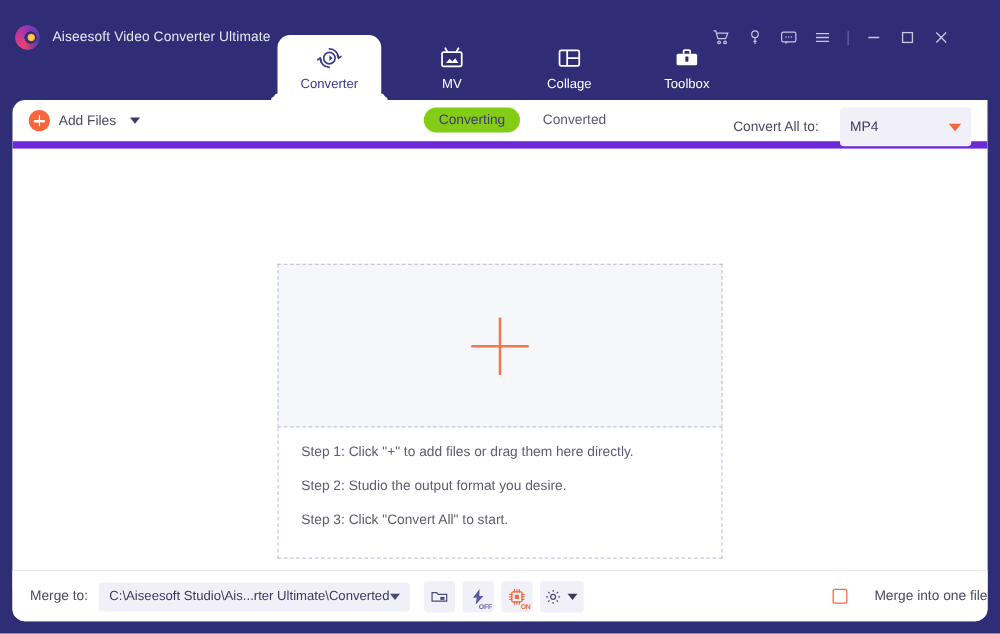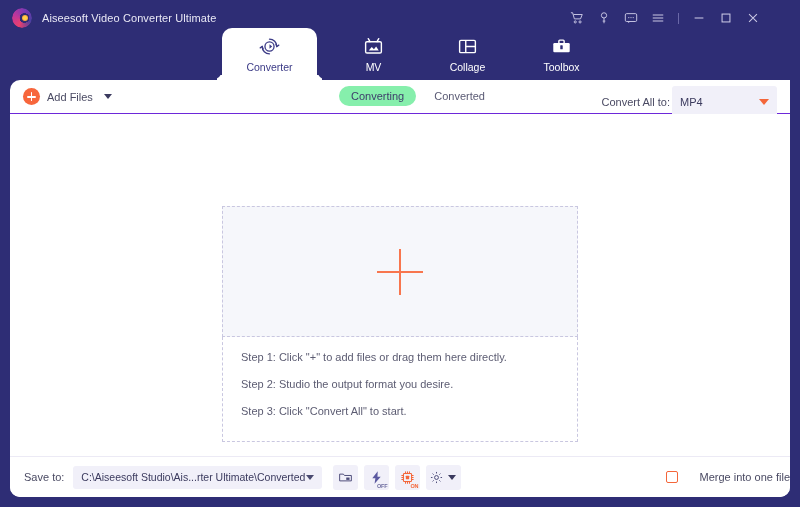--- a/index.html
+++ b/index.html
@@ -16,21 +16,21 @@
     width: 800px;
     height: 507px;
     overflow: hidden;
     background: #2e2d75;
     box-sizing: border-box;
   }
 
   
   .titlebar {
     position: absolute;
-    top: 4px; left: 0;
+    top: 16px; left: 0;
     width: 774px;
     height: 28px;
     display: flex;
     align-items: center;
     padding-left: 12px;
     box-sizing: border-box;
   }
   .logo {
     width: 20px; height: 20px;
     position: relative;
@@ -97,21 +97,21 @@
     justify-content: center;
     gap: 3px;
     color: #ffffff;
     font-size: 10.5px;
     position: relative;
   }
   .tab.active {
     background: #ffffff;
     color: #3b3a86;
     border-radius: 10px 10px 0 0;
-    width: 95px;
+    width: 83px;
   }
   .tab.active::before,
   .tab.active::after {
     content: "";
     position: absolute;
     bottom: 0;
     width: 10px; height: 10px;
     background: transparent;
   }
   .tab.active::before {
@@ -136,21 +136,21 @@
     background: #ffffff;
     border-radius: 0 0 10px 10px;
     overflow: hidden;
   }
   .body-card.topleft { border-top-left-radius: 10px; }
 
   
   .toolbar {
     position: relative;
     height: 33px;
-    border-bottom: 1px solid #6d28d9;
+    border-bottom: 6px solid #6d28d9;
     display: flex;
   }
   .add-files {
     display: flex;
     align-items: center;
     gap: 7px;
     margin-left: 13px;
   }
   .plus-circle {
     width: 17px; height: 17px;
@@ -182,30 +182,30 @@
     align-items: center;
     gap: 6px;
   }
   .seg-item {
     font-size: 11px;
     color: #5a5a74;
     padding: 4px 12px;
     border-radius: 11px;
   }
   .seg-item.on {
-    background: #86efac;
+    background: #84cc16;
     color: #3d3c6a;
   }
 
   .conv-to {
     position: absolute;
     right: 13px; top: 6px;
     display: flex;
     align-items: center;
-    gap: 2px;
+    gap: 17px;
   }
   .conv-label { font-size: 11px; color: #4a4a63; }
   .conv-select {
     width: 105px;
     height: 31px;
     background: #f1f0f9;
     border-radius: 3px;
     display: flex;
     align-items: center;
     justify-content: space-between;
@@ -502,21 +502,21 @@
       </div>
       <div class="steps">
         <div class="step">Step 1: Click "+" to add files or drag them here directly.</div>
         <div class="step">Step 2: Studio the output format you desire.</div>
         <div class="step">Step 3: Click "Convert All" to start.</div>
       </div>
     </div>
   </div>
 
   <div class="footer">
-    <span class="save-label">Save to:</span>
+    <span class="save-label">Merge to:</span>
     <span class="path-box">
       <span class="path-text">C:\Aiseesoft Studio\Ais...rter Ultimate\Converted</span>
       <span class="caret-gray"></span>
     </span>
 
     <span class="util first">
       <svg width="15" height="15" viewBox="0 0 20 20" fill="none" stroke="#4c4b78" stroke-width="1.3">
         <path d="M2.2 5.5h5l1.4 1.8h9.2v7.2H2.2z"></path>
         <rect x="11" y="10" width="4.4" height="3.2" fill="#4c4b78" stroke="none"></rect>
       </svg>

